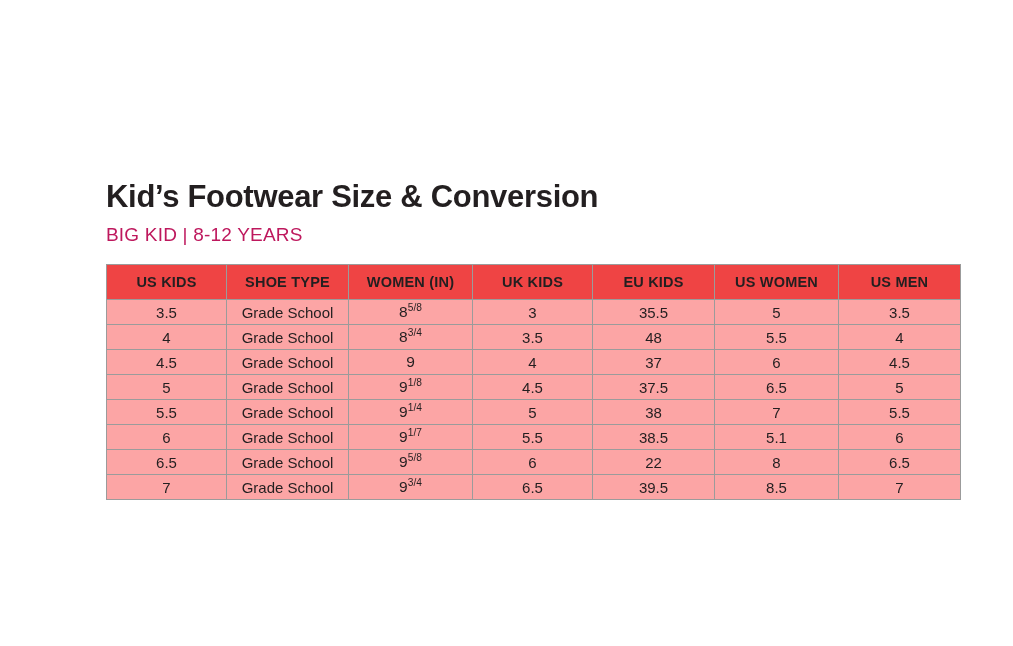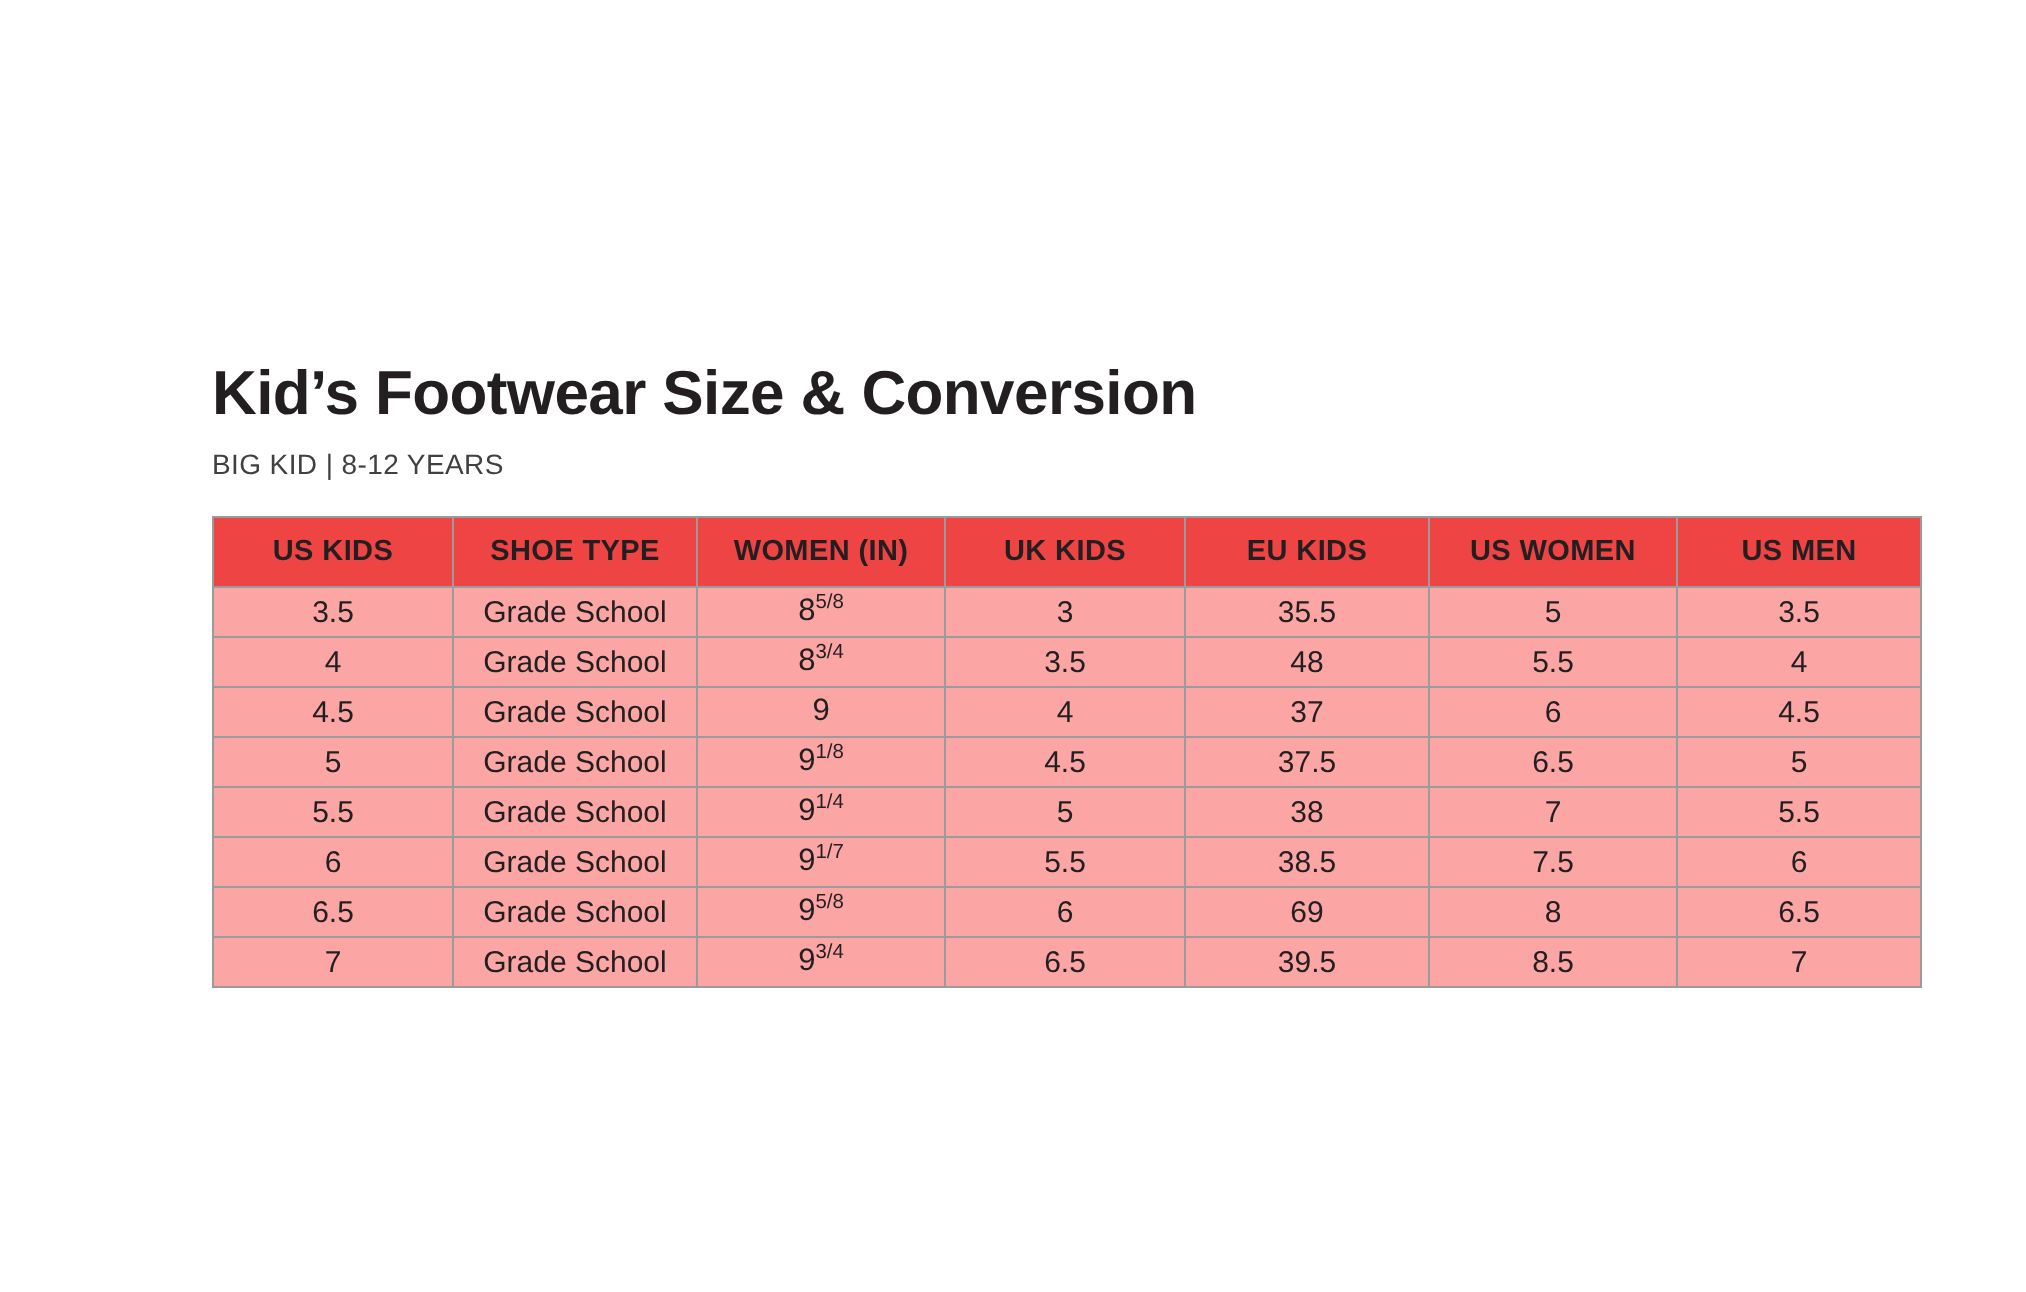--- a/index.html
+++ b/index.html
@@ -24,25 +24,25 @@
   }
   #title {
     font-size: 31px;
     font-weight: bold;
     letter-spacing: -0.3px;
     line-height: 1.1;
     margin: 0 0 10px 0;
     color: #231f20;
   }
   #subtitle {
-    font-size: 14px;
+    font-size: 19px;
     font-weight: normal;
     letter-spacing: 0.2px;
     margin: 0 0 18px 0;
-    color: #404040;
+    color: #be185d;
   }
   table.size-table {
     border-collapse: collapse;
     width: 854px;
     table-layout: fixed;
   }
   table.size-table th,
   table.size-table td {
     border: 1px solid #9b9b9b;
     text-align: center;
@@ -157,29 +157,29 @@
           <td>38</td>
           <td>7</td>
           <td>5.5</td>
         </tr>
         <tr>
           <td>6</td>
           <td class="shoe-type">Grade School</td>
           <td><span class="len">9</span><span class="frac">1/7</span></td>
           <td>5.5</td>
           <td>38.5</td>
-          <td>7.5</td>
+          <td>5.1</td>
           <td>6</td>
         </tr>
         <tr>
           <td>6.5</td>
           <td class="shoe-type">Grade School</td>
           <td><span class="len">9</span><span class="frac">5/8</span></td>
           <td>6</td>
-          <td>69</td>
+          <td>22</td>
           <td>8</td>
           <td>6.5</td>
         </tr>
         <tr>
           <td>7</td>
           <td class="shoe-type">Grade School</td>
           <td><span class="len">9</span><span class="frac">3/4</span></td>
           <td>6.5</td>
           <td>39.5</td>
           <td>8.5</td>

